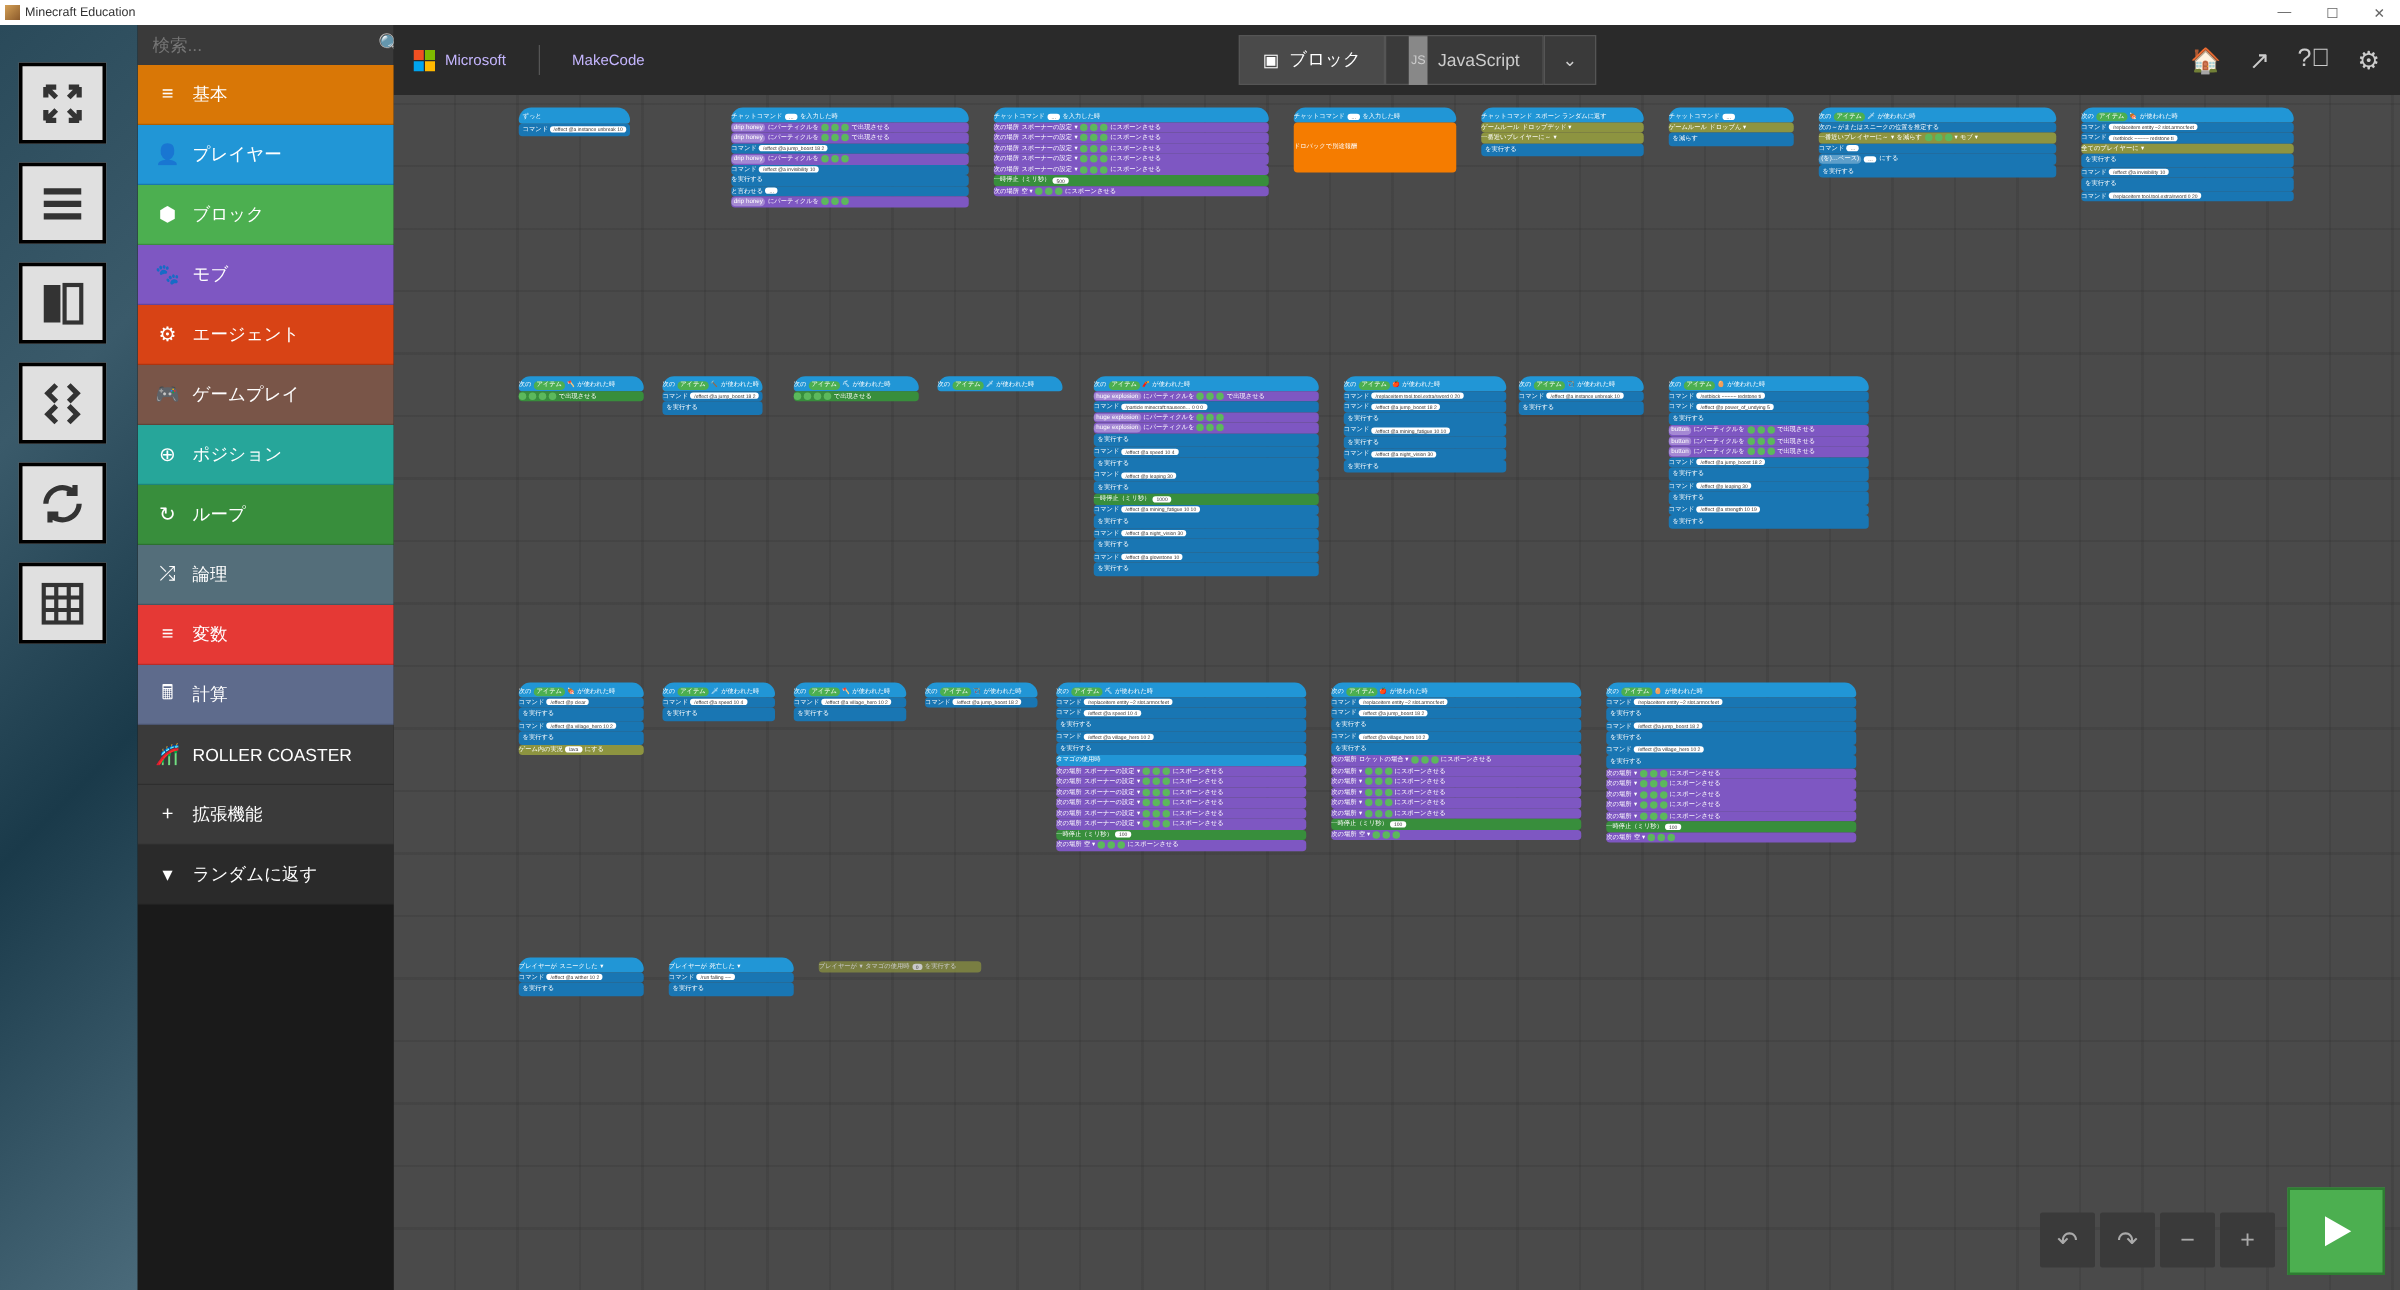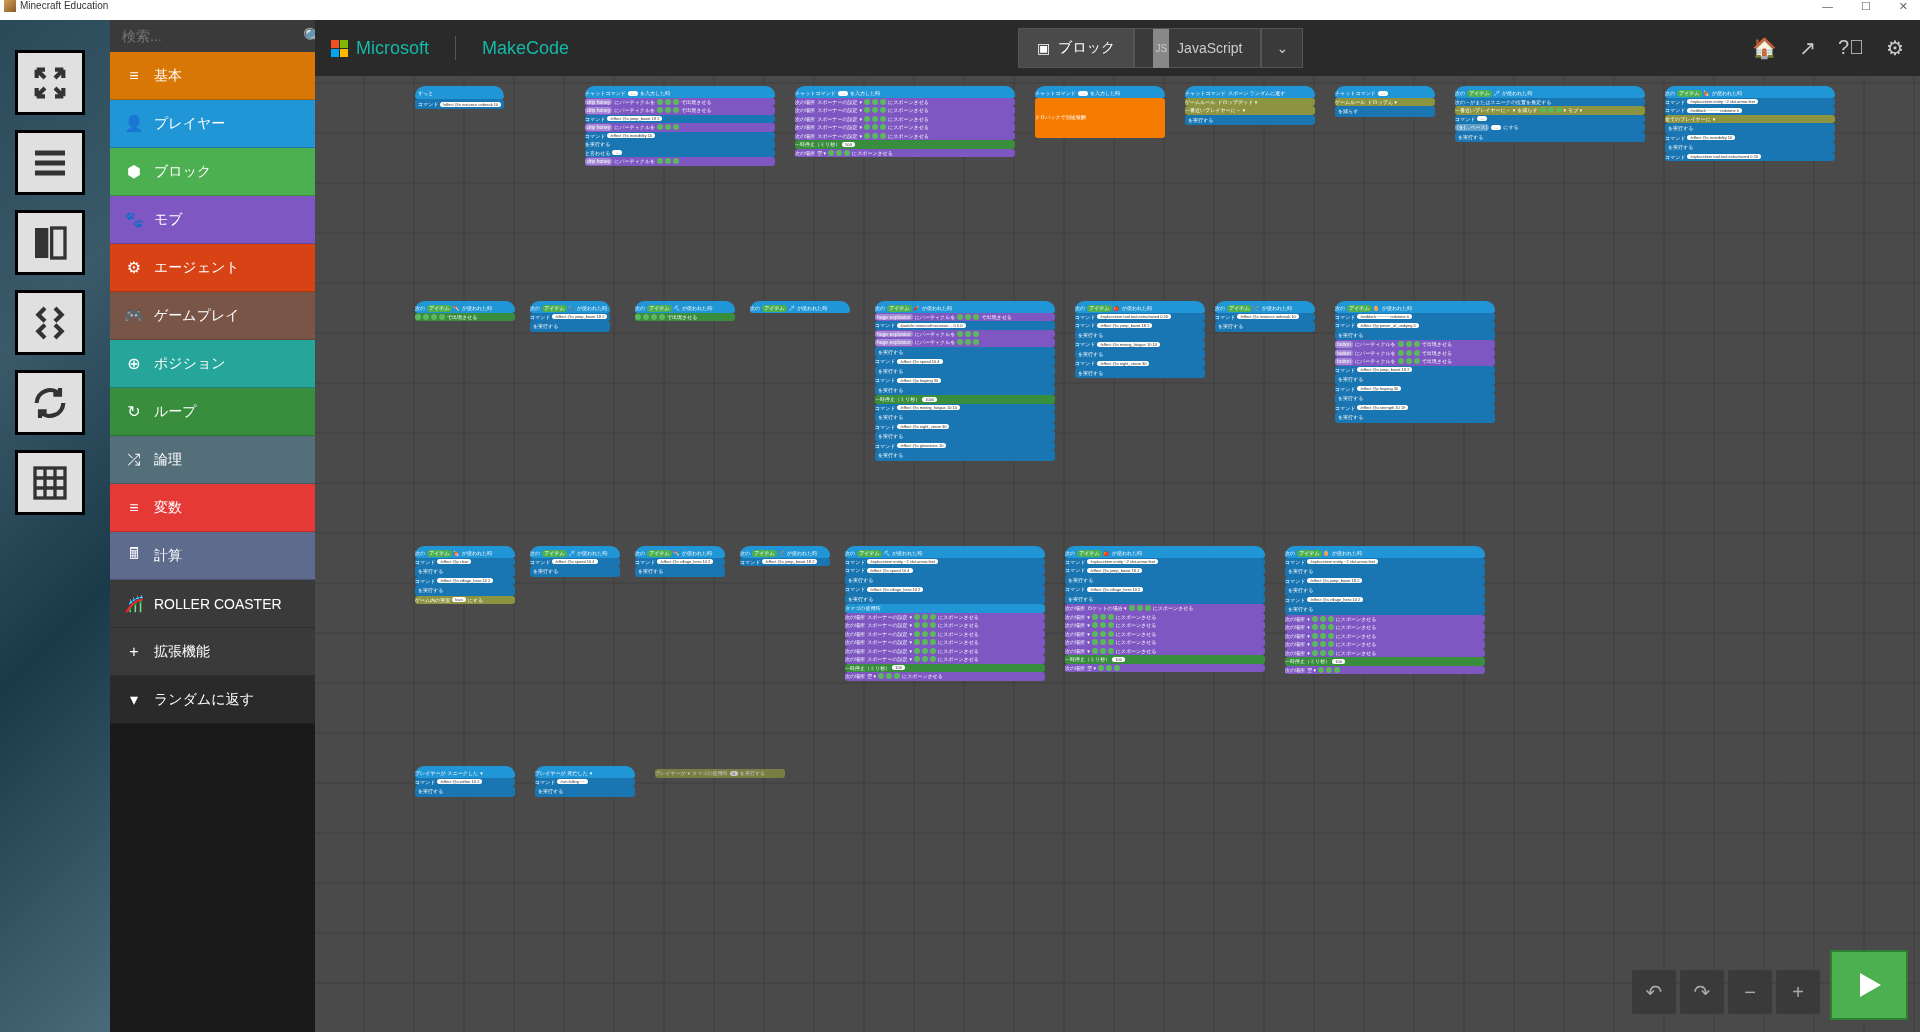--- a/index.html
+++ b/index.html
@@ -1,19 +1,19 @@
 <!DOCTYPE html>
 <html><head>
 <meta charset="utf-8">
 <style>
 * { margin: 0; padding: 0; box-sizing: border-box; font-family: "Segoe UI", Arial, sans-serif; }
 body { background: #1a1a1a; overflow: hidden; width: 1920px; height: 1032px; position: relative; }
 
 
-.titlebar { height: 20px; background: #fff; display: flex; padding: 0 4px; font-size: 10px; color: #333; }
+.titlebar { height: 20px; background: #fff; display: flex; align-items: center; padding: 0 4px; font-size: 10px; color: #333; }
 .titlebar-icon { width: 12px; height: 12px; background: linear-gradient(135deg,#d4a056,#8b5a2b); margin-right: 4px; }
 .titlebar-controls { margin-left: auto; display: flex; gap: 12px; font-size: 11px; color: #666; }
 .titlebar-controls span { cursor: pointer; padding: 0 8px; }
 
 
 .main { display: flex; height: calc(100% - 20px); }
 
 
 .left-toolbar { width: 110px; background: #1a1a1a; padding: 30px 15px 0 15px; display: flex; flex-direction: column; gap: 15px; position: relative; z-index: 5; }
 .left-toolbar::before { content: ''; position: absolute; inset: 0; background: linear-gradient(135deg,#2a4a5a 0%, #3a5a6a 30%, #1a3a4a 60%, #4a6a7a 100%); z-index: -1; }
@@ -24,21 +24,21 @@
 .sidebar { width: 205px; background: #1a1a1a; display: flex; flex-direction: column; }
 .search-box { height: 32px; background: #3a3a3a; display: flex; align-items: center; padding: 12px 12px; color: #888; font-size: 14px; border: none; }
 .search-box input { flex: 1; background: transparent; border: none; color: #ccc; font-size: 14px; outline: none; }
 .search-box .icon { color: #888; font-size: 16px; }
 .cat { height: 48px; display: flex; align-items: center; padding: 0 14px; color: #fff; font-size: 14px; font-weight: 500; cursor: pointer; gap: 10px; border-bottom: 1px solid rgba(0,0,0,0.2); }
 .cat .icon { width: 20px; text-align: center; font-size: 16px; }
 
 
 .editor { flex: 1; position: relative; display: flex; flex-direction: column; }
 .topbar { height: 56px; background: #2a2a2a; display: flex; align-items: center; padding: 0 16px; }
-.logo { display: flex; align-items: center; gap: 8px; color: #14b8a6; font-size: 18px; font-weight: 500; }
+.logo { display: flex; align-items: center; gap: 8px; color: #c4b5fd; font-size: 12px; font-weight: 500; }
 .logo-ms { display: grid; grid-template-columns: 8px 8px; grid-template-rows: 8px 8px; gap: 1px; }
 .logo-ms span:nth-child(1){background:#f25022}.logo-ms span:nth-child(2){background:#7fba00}.logo-ms span:nth-child(3){background:#00a4ef}.logo-ms span:nth-child(4){background:#ffb900}
 .logo-sep { width: 1px; height: 24px; background: #555; margin: 0 18px; }
 .topbar-center { flex: 1; display: flex; justify-content: center; gap: 0; }
 .tab-btn { height: 40px; padding: 0 18px; background: #3a3a3a; color: #ccc; display: flex; align-items: center; gap: 8px; font-size: 14px; cursor: pointer; border: 1px solid #555; }
 .tab-btn.active { background: #4a4a4a; color: #fff; }
 .tab-btn.small { width: 42px; padding: 0; justify-content: center; }
 .topbar-right { display: flex; gap: 22px; color: #ccc; font-size: 20px; }
 .topbar-right span { cursor: pointer; }
 

